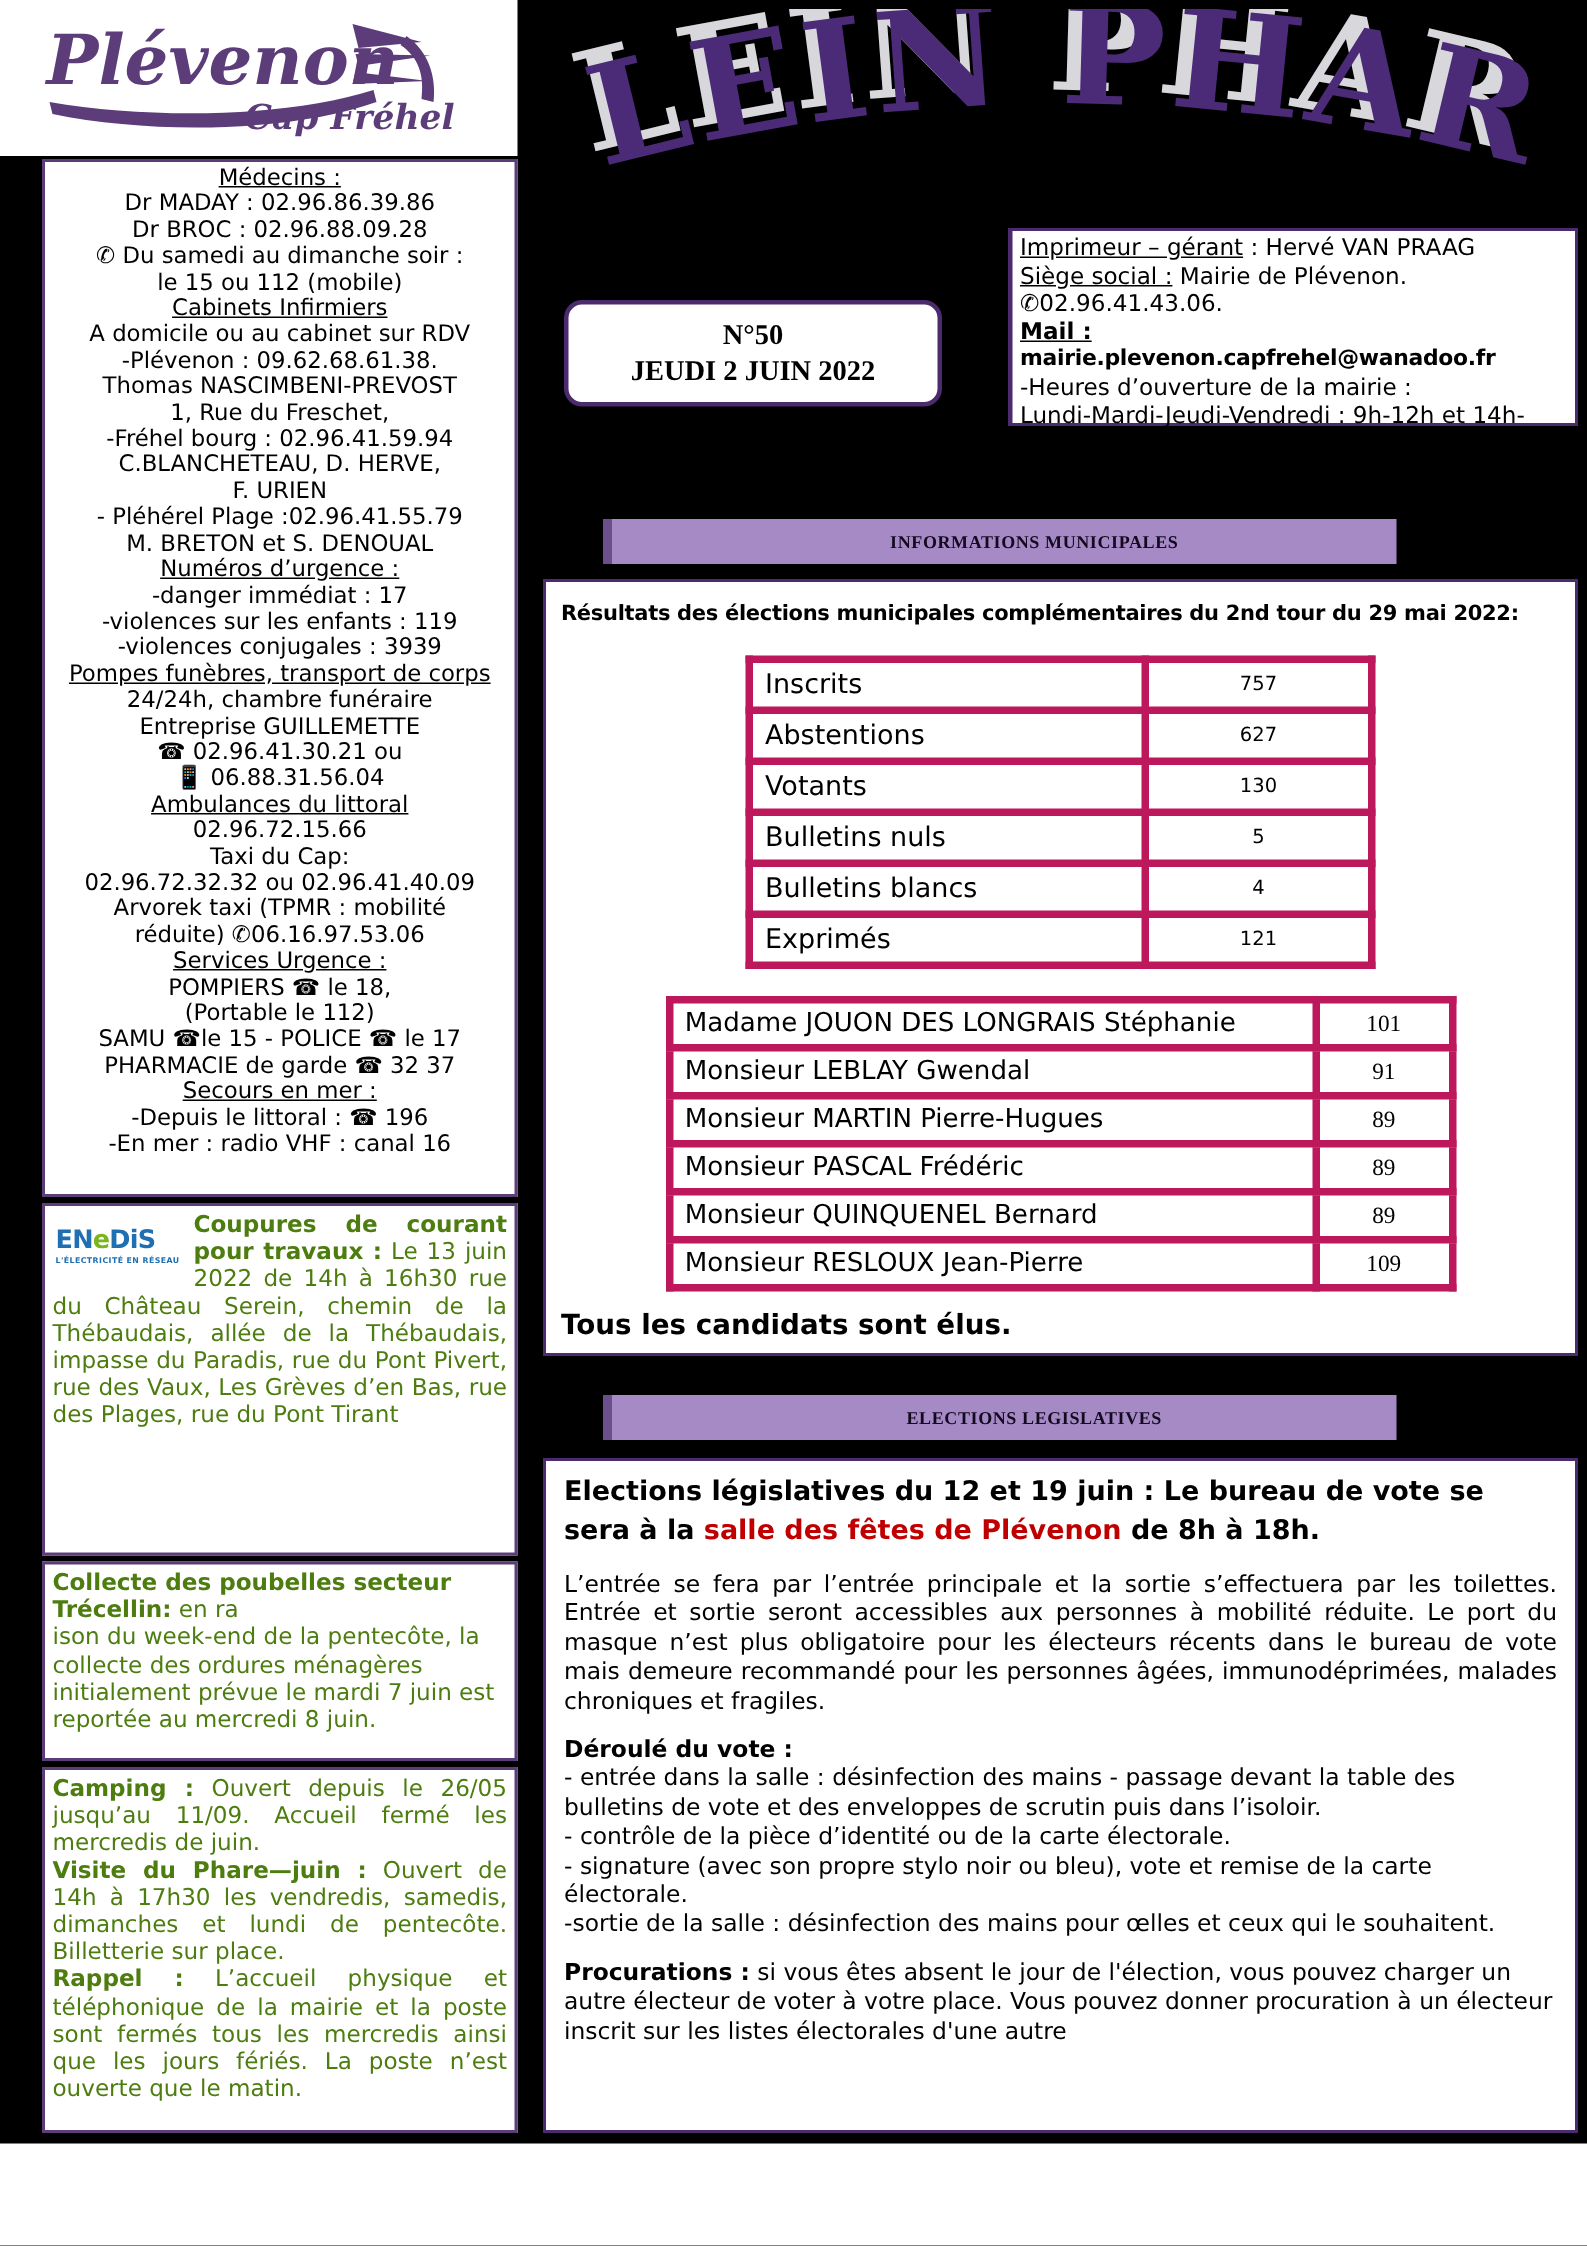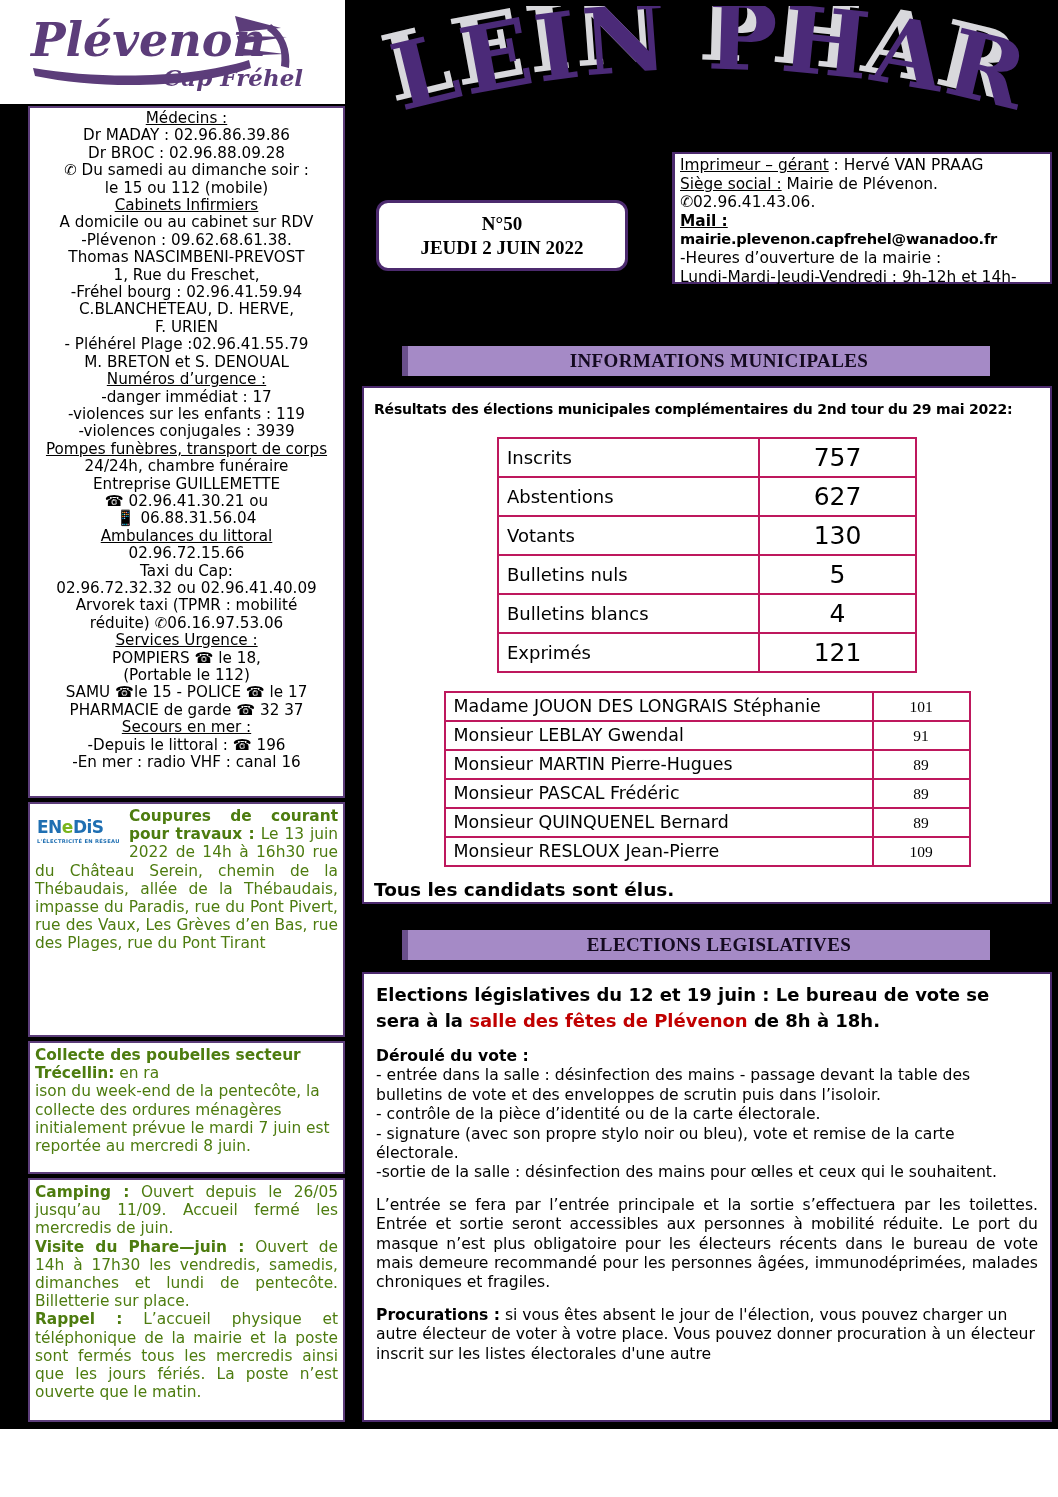--- a/index.html
+++ b/index.html
@@ -76,54 +76,54 @@
 
   #imprint-box{
     position:absolute;left:672px;top:152px;width:380px;height:132px;
     background:#ffffff;border:2px solid #4c2a6e;border-left-width:3px;
     box-sizing:border-box;padding:2px 5px;
     font-size:15.4px;line-height:18.6px;color:#000;
   }
   #imprint-box .mail{font-weight:bold;font-size:14.6px;letter-spacing:-0.2px;}
 
   .banner{
-    position:absolute;left:402px;width:588px;height:30px;
+    position:absolute;left:402px;width:529px;height:30px;
     background:#a58ac6;
     border-left:6px solid #6a4f8c;
     box-sizing:border-box;
     display:flex;align-items:center;justify-content:center;
-    font-family:"Liberation Serif", serif;font-weight:bold;font-size:19px;
+    font-family:"Liberation Serif", serif;font-weight:bold;font-size:12px;
     letter-spacing:0.4px;color:#140a20;padding-left:40px;
   }
   #banner-info{top:346px;}
   #banner-legis{top:930px;}
 
   .rbox{
     position:absolute;left:362px;width:690px;
     background:#ffffff;border:2px solid #4c2a6e;
     box-sizing:border-box;
   }
   #box-results{top:386px;height:518px;padding:8px 10px;}
   #box-legis{top:972px;height:450px;padding:8px 12px;}
 
   .rtitle{
     font-size:14px;font-weight:bold;line-height:27px;color:#000;
     letter-spacing:-0.2px;
   }
 
   table.tbl{border-collapse:collapse;}
   table.tbl td{
-    border:2px solid #be185d;
+    border:5px solid #be185d;
     font-size:18px;color:#000;
     padding:4px 8px;
     vertical-align:middle;
   }
   #t-stats{margin:14px auto 0 auto;width:420px;}
   #t-stats td.lab{width:243px;}
-  #t-stats td.val{text-align:center;font-size:25px;}
+  #t-stats td.val{text-align:center;font-size:13px;}
 
   #t-cand{margin:18px auto 0 auto;width:527px;}
   #t-cand td.nm{width:410px;font-size:17.4px;line-height:21px;padding:3px 8px;}
   #t-cand td.sc{text-align:center;font-family:"Liberation Serif", serif;font-size:15.5px;}
 
   .allelus{font-size:18.5px;font-weight:bold;margin-top:12px;color:#000;}
 
   .lhead{
     font-size:18px;font-weight:bold;line-height:26px;color:#000;
   }
@@ -319,26 +319,26 @@
     </table>
   <div class="allelus">Tous les  candidats sont élus.</div>
 </div>
 
 <div class="banner" id="banner-legis">ELECTIONS LEGISLATIVES</div>
 
 <div class="rbox" id="box-legis">
   <div class="lhead">
     <span>Elections législatives du 12 et 19 juin : Le bureau de vote se sera à la </span><span class="red">salle des fêtes de Plévenon</span><span> de 8h à 18h.</span>
   </div>
+  <div class="para">L’entrée se fera par l’entrée principale et la sortie s’effectuera par les toilettes. Entrée et sortie seront accessibles aux personnes à mobilité réduite. Le port du masque n’est plus obligatoire pour les électeurs récents dans le bureau de vote mais demeure recommandé pour les personnes âgées, immunodéprimées, malades chroniques et fragiles.</div>
   <div class="para tight">
     <div class="sublab">Déroulé du vote :</div>
     <div id="deroule-lines">
         <div>- entrée dans la salle : désinfection des mains - passage devant la table des bulletins de vote et des enveloppes de scrutin puis dans l’isoloir.</div>
         <div>- contrôle de la pièce d’identité ou de la carte électorale.</div>
         <div>- signature (avec son propre stylo noir ou bleu), vote et remise de la carte électorale.</div>
         <div>-sortie de la salle : désinfection des mains pour œlles et ceux qui le souhaitent.</div>
       </div>
   </div>
-  <div class="para">L’entrée se fera par l’entrée principale et la sortie s’effectuera par les toilettes. Entrée et sortie seront accessibles aux personnes à mobilité réduite. Le port du masque n’est plus obligatoire pour les électeurs récents dans le bureau de vote mais demeure recommandé pour les personnes âgées, immunodéprimées, malades chroniques et fragiles.</div>
   <div class="para tight">
     <span class="sublab">Procurations :</span><span> si vous êtes absent le jour de l'élection, vous pouvez charger un autre électeur de voter à votre place. Vous pouvez donner procuration à un électeur inscrit sur les listes électorales d'une autre</span>
   </div>
 </div>
 
 </body></html>

